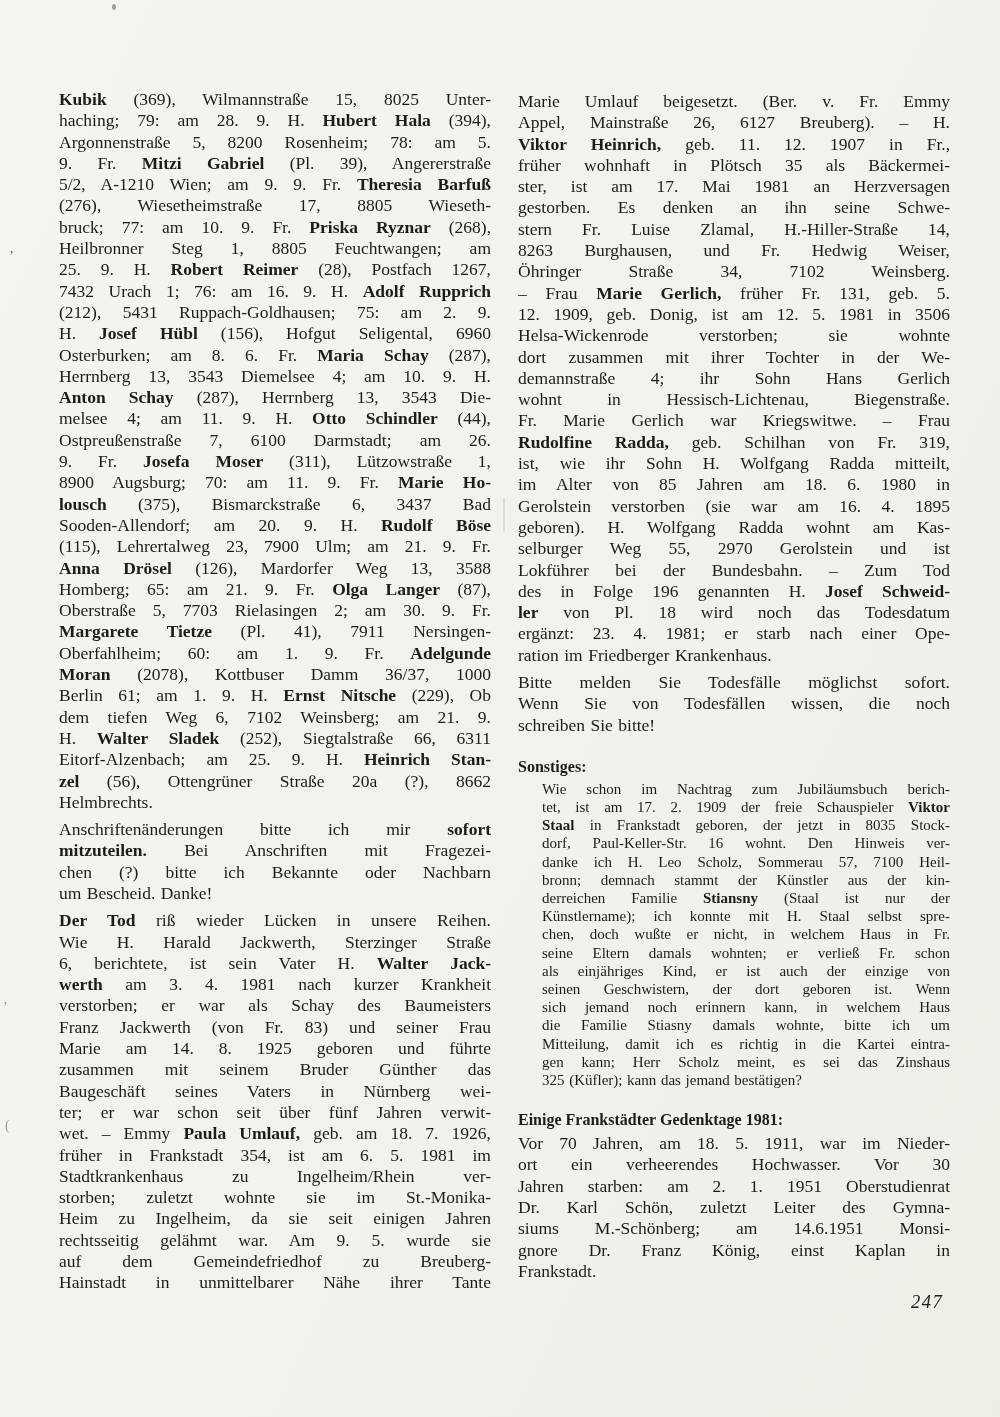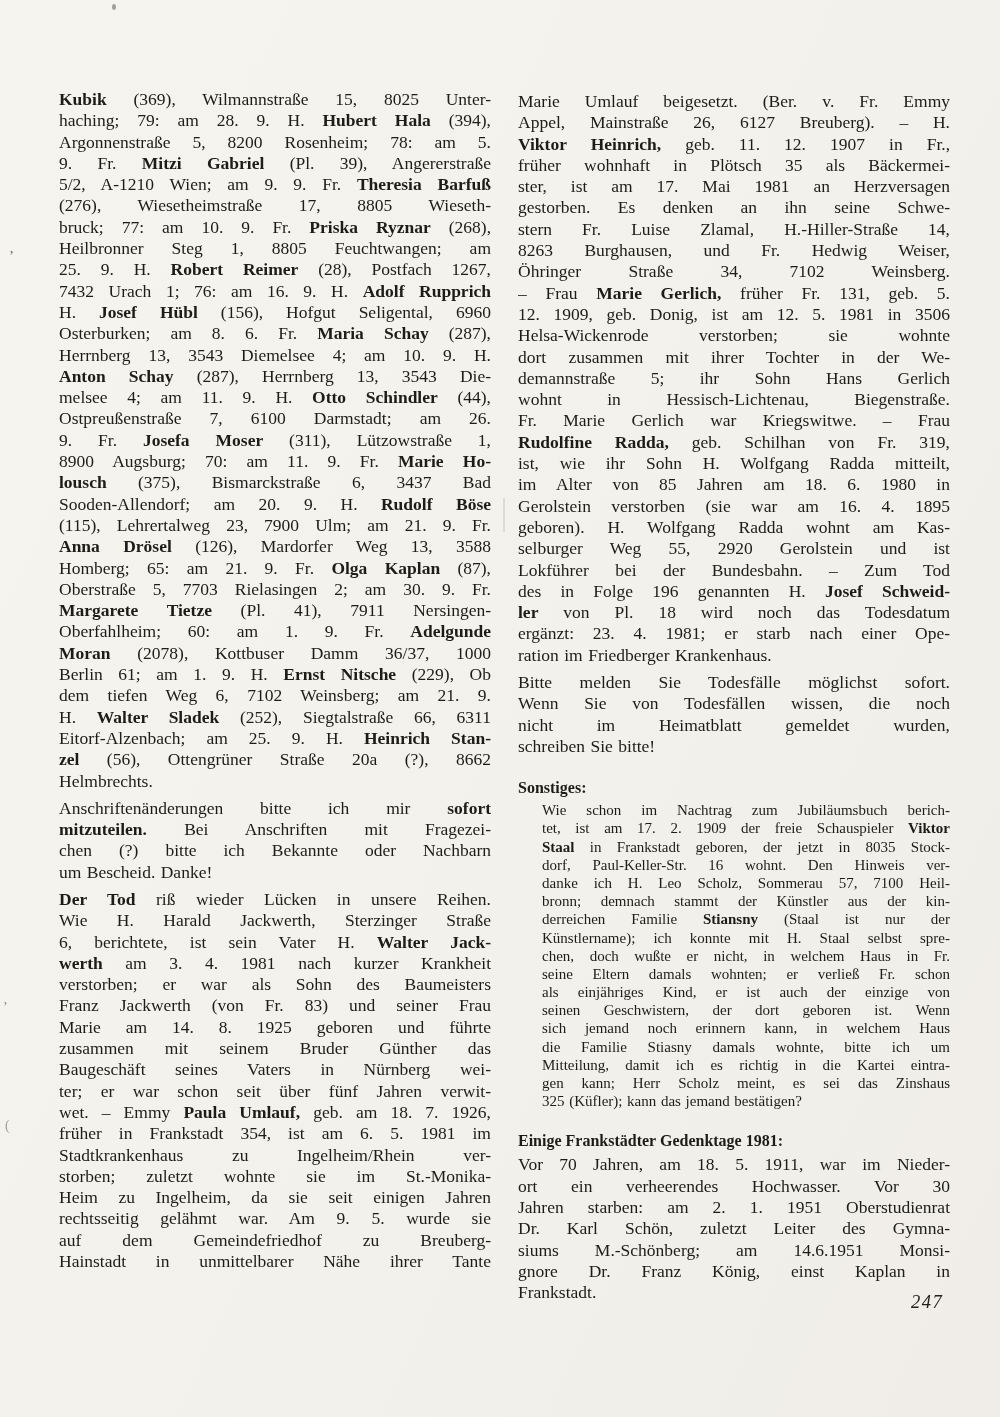--- a/index.html
+++ b/index.html
@@ -59,33 +59,34 @@
         <div class="line"><span class="run bold">Kubik</span><span class="run"> (369), Wilmannstraße 15, 8025 Unter-</span></div>
         <div class="line"><span class="run">haching; 79: am 28. 9. H. </span><span class="run bold">Hubert Hala</span><span class="run"> (394),</span></div>
         <div class="line"><span class="run">Argonnenstraße 5, 8200 Rosenheim; 78: am 5.</span></div>
         <div class="line"><span class="run">9. Fr. </span><span class="run bold">Mitzi Gabriel</span><span class="run"> (Pl. 39), Angererstraße</span></div>
         <div class="line"><span class="run">5/2, A-1210 Wien; am 9. 9. Fr. </span><span class="run bold">Theresia Barfuß</span></div>
         <div class="line"><span class="run">(276), Wiesetheimstraße 17, 8805 Wieseth-</span></div>
         <div class="line"><span class="run">bruck; 77: am 10. 9. Fr. </span><span class="run bold">Priska Ryznar</span><span class="run"> (268),</span></div>
         <div class="line"><span class="run">Heilbronner Steg 1, 8805 Feuchtwangen; am</span></div>
         <div class="line"><span class="run">25. 9. H. </span><span class="run bold">Robert Reimer</span><span class="run"> (28), Postfach 1267,</span></div>
         <div class="line"><span class="run">7432 Urach 1; 76: am 16. 9. H. </span><span class="run bold">Adolf Rupprich</span></div>
+        <div class="line"><span class="run">(212), 5431 Ruppach-Goldhausen; 75: am 2. 9.</span></div>
         <div class="line"><span class="run">H. </span><span class="run bold">Josef Hübl</span><span class="run"> (156), Hofgut Seligental, 6960</span></div>
         <div class="line"><span class="run">Osterburken; am 8. 6. Fr. </span><span class="run bold">Maria Schay</span><span class="run"> (287),</span></div>
         <div class="line"><span class="run">Herrnberg 13, 3543 Diemelsee 4; am 10. 9. H.</span></div>
         <div class="line"><span class="run bold">Anton Schay</span><span class="run"> (287), Herrnberg 13, 3543 Die-</span></div>
         <div class="line"><span class="run">melsee 4; am 11. 9. H. </span><span class="run bold">Otto Schindler</span><span class="run"> (44),</span></div>
         <div class="line"><span class="run">Ostpreußenstraße 7, 6100 Darmstadt; am 26.</span></div>
         <div class="line"><span class="run">9. Fr. </span><span class="run bold">Josefa Moser</span><span class="run"> (311), Lützowstraße 1,</span></div>
         <div class="line"><span class="run">8900 Augsburg; 70: am 11. 9. Fr. </span><span class="run bold">Marie Ho-</span></div>
         <div class="line"><span class="run bold">lousch</span><span class="run"> (375), Bismarckstraße 6, 3437 Bad</span></div>
         <div class="line"><span class="run">Sooden-Allendorf; am 20. 9. H. </span><span class="run bold">Rudolf Böse</span></div>
         <div class="line"><span class="run">(115), Lehrertalweg 23, 7900 Ulm; am 21. 9. Fr.</span></div>
         <div class="line"><span class="run bold">Anna Drösel</span><span class="run"> (126), Mardorfer Weg 13, 3588</span></div>
-        <div class="line"><span class="run">Homberg; 65: am 21. 9. Fr. </span><span class="run bold">Olga Kaplan</span><span class="run"> (87),</span></div>
+        <div class="line"><span class="run">Homberg; 65: am 21. 9. Fr. </span><span class="run bold">Olga Langer</span><span class="run"> (87),</span></div>
         <div class="line"><span class="run">Oberstraße 5, 7703 Rielasingen 2; am 30. 9. Fr.</span></div>
         <div class="line"><span class="run bold">Margarete Tietze</span><span class="run"> (Pl. 41), 7911 Nersingen-</span></div>
         <div class="line"><span class="run">Oberfahlheim; 60: am 1. 9. Fr. </span><span class="run bold">Adelgunde</span></div>
         <div class="line"><span class="run bold">Moran</span><span class="run"> (2078), Kottbuser Damm 36/37, 1000</span></div>
         <div class="line"><span class="run">Berlin 61; am 1. 9. H. </span><span class="run bold">Ernst Nitsche</span><span class="run"> (229), Ob</span></div>
         <div class="line"><span class="run">dem tiefen Weg 6, 7102 Weinsberg; am 21. 9.</span></div>
         <div class="line"><span class="run">H. </span><span class="run bold">Walter Sladek</span><span class="run"> (252), Siegtalstraße 66, 6311</span></div>
         <div class="line"><span class="run">Eitorf-Alzenbach; am 25. 9. H. </span><span class="run bold">Heinrich Stan-</span></div>
         <div class="line"><span class="run bold">zel</span><span class="run"> (56), Ottengrüner Straße 20a (?), 8662</span></div>
         <div class="line last"><span class="run">Helmbrechts.</span></div>
@@ -94,21 +95,21 @@
         <div class="line"><span class="run">Anschriftenänderungen bitte ich mir </span><span class="run bold">sofort</span></div>
         <div class="line"><span class="run bold">mitzuteilen.</span><span class="run"> Bei Anschriften mit Fragezei-</span></div>
         <div class="line"><span class="run">chen (?) bitte ich Bekannte oder Nachbarn</span></div>
         <div class="line last"><span class="run">um Bescheid. Danke!</span></div>
       </div>
       <div class="para body">
         <div class="line"><span class="run bold">Der Tod</span><span class="run"> riß wieder Lücken in unsere Reihen.</span></div>
         <div class="line"><span class="run">Wie H. Harald Jackwerth, Sterzinger Straße</span></div>
         <div class="line"><span class="run">6, berichtete, ist sein Vater H. </span><span class="run bold">Walter Jack-</span></div>
         <div class="line"><span class="run bold">werth</span><span class="run"> am 3. 4. 1981 nach kurzer Krankheit</span></div>
-        <div class="line"><span class="run">verstorben; er war als Sohn des Baumeisters</span></div>
+        <div class="line"><span class="run">verstorben; er war als Schay des Baumeisters</span></div>
         <div class="line"><span class="run">Franz Jackwerth (von Fr. 83) und seiner Frau</span></div>
         <div class="line"><span class="run">Marie am 14. 8. 1925 geboren und führte</span></div>
         <div class="line"><span class="run">zusammen mit seinem Bruder Günther das</span></div>
         <div class="line"><span class="run">Baugeschäft seines Vaters in Nürnberg wei-</span></div>
         <div class="line"><span class="run">ter; er war schon seit über fünf Jahren verwit-</span></div>
         <div class="line"><span class="run">wet. – Emmy </span><span class="run bold">Paula Umlauf,</span><span class="run"> geb. am 18. 7. 1926,</span></div>
         <div class="line"><span class="run">früher in Frankstadt 354, ist am 6. 5. 1981 im</span></div>
         <div class="line"><span class="run">Stadtkrankenhaus zu Ingelheim/Rhein ver-</span></div>
         <div class="line"><span class="run">storben; zuletzt wohnte sie im St.-Monika-</span></div>
         <div class="line"><span class="run">Heim zu Ingelheim, da sie seit einigen Jahren</span></div>
@@ -125,39 +126,38 @@
         <div class="line"><span class="run">früher wohnhaft in Plötsch 35 als Bäckermei-</span></div>
         <div class="line"><span class="run">ster, ist am 17. Mai 1981 an Herzversagen</span></div>
         <div class="line"><span class="run">gestorben. Es denken an ihn seine Schwe-</span></div>
         <div class="line"><span class="run">stern Fr. Luise Zlamal, H.-Hiller-Straße 14,</span></div>
         <div class="line"><span class="run">8263 Burghausen, und Fr. Hedwig Weiser,</span></div>
         <div class="line"><span class="run">Öhringer Straße 34, 7102 Weinsberg.</span></div>
         <div class="line"><span class="run">– Frau </span><span class="run bold">Marie Gerlich,</span><span class="run"> früher Fr. 131, geb. 5.</span></div>
         <div class="line"><span class="run">12. 1909, geb. Donig, ist am 12. 5. 1981 in 3506</span></div>
         <div class="line"><span class="run">Helsa-Wickenrode verstorben; sie wohnte</span></div>
         <div class="line"><span class="run">dort zusammen mit ihrer Tochter in der We-</span></div>
-        <div class="line"><span class="run">demannstraße 5; ihr Sohn Hans Gerlich</span></div>
+        <div class="line"><span class="run">demannstraße 4; ihr Sohn Hans Gerlich</span></div>
         <div class="line"><span class="run">wohnt in Hessisch-Lichtenau, Biegenstraße.</span></div>
         <div class="line"><span class="run">Fr. Marie Gerlich war Kriegswitwe. – Frau</span></div>
         <div class="line"><span class="run bold">Rudolfine Radda,</span><span class="run"> geb. Schilhan von Fr. 319,</span></div>
         <div class="line"><span class="run">ist, wie ihr Sohn H. Wolfgang Radda mitteilt,</span></div>
         <div class="line"><span class="run">im Alter von 85 Jahren am 18. 6. 1980 in</span></div>
         <div class="line"><span class="run">Gerolstein verstorben (sie war am 16. 4. 1895</span></div>
         <div class="line"><span class="run">geboren). H. Wolfgang Radda wohnt am Kas-</span></div>
-        <div class="line"><span class="run">selburger Weg 55, 2920 Gerolstein und ist</span></div>
+        <div class="line"><span class="run">selburger Weg 55, 2970 Gerolstein und ist</span></div>
         <div class="line"><span class="run">Lokführer bei der Bundesbahn. – Zum Tod</span></div>
         <div class="line"><span class="run">des in Folge 196 genannten H. </span><span class="run bold">Josef Schweid-</span></div>
         <div class="line"><span class="run bold">ler</span><span class="run"> von Pl. 18 wird noch das Todesdatum</span></div>
         <div class="line"><span class="run">ergänzt: 23. 4. 1981; er starb nach einer Ope-</span></div>
         <div class="line last"><span class="run">ration im Friedberger Krankenhaus.</span></div>
       </div>
       <div class="para body">
         <div class="line"><span class="run">Bitte melden Sie Todesfälle möglichst sofort.</span></div>
         <div class="line"><span class="run">Wenn Sie von Todesfällen wissen, die noch</span></div>
-        <div class="line"><span class="run">nicht im Heimatblatt gemeldet wurden,</span></div>
         <div class="line last"><span class="run">schreiben Sie bitte!</span></div>
       </div>
       <div class="heading">Sonstiges:</div>
       <div class="para small">
         <div class="line"><span class="run">Wie schon im Nachtrag zum Jubiläumsbuch berich-</span></div>
         <div class="line"><span class="run">tet, ist am 17. 2. 1909 der freie Schauspieler </span><span class="run bold">Viktor</span></div>
         <div class="line"><span class="run bold">Staal</span><span class="run"> in Frankstadt geboren, der jetzt in 8035 Stock-</span></div>
         <div class="line"><span class="run">dorf, Paul-Keller-Str. 16 wohnt. Den Hinweis ver-</span></div>
         <div class="line"><span class="run">danke ich H. Leo Scholz, Sommerau 57, 7100 Heil-</span></div>
         <div class="line"><span class="run">bronn; demnach stammt der Künstler aus der kin-</span></div>

